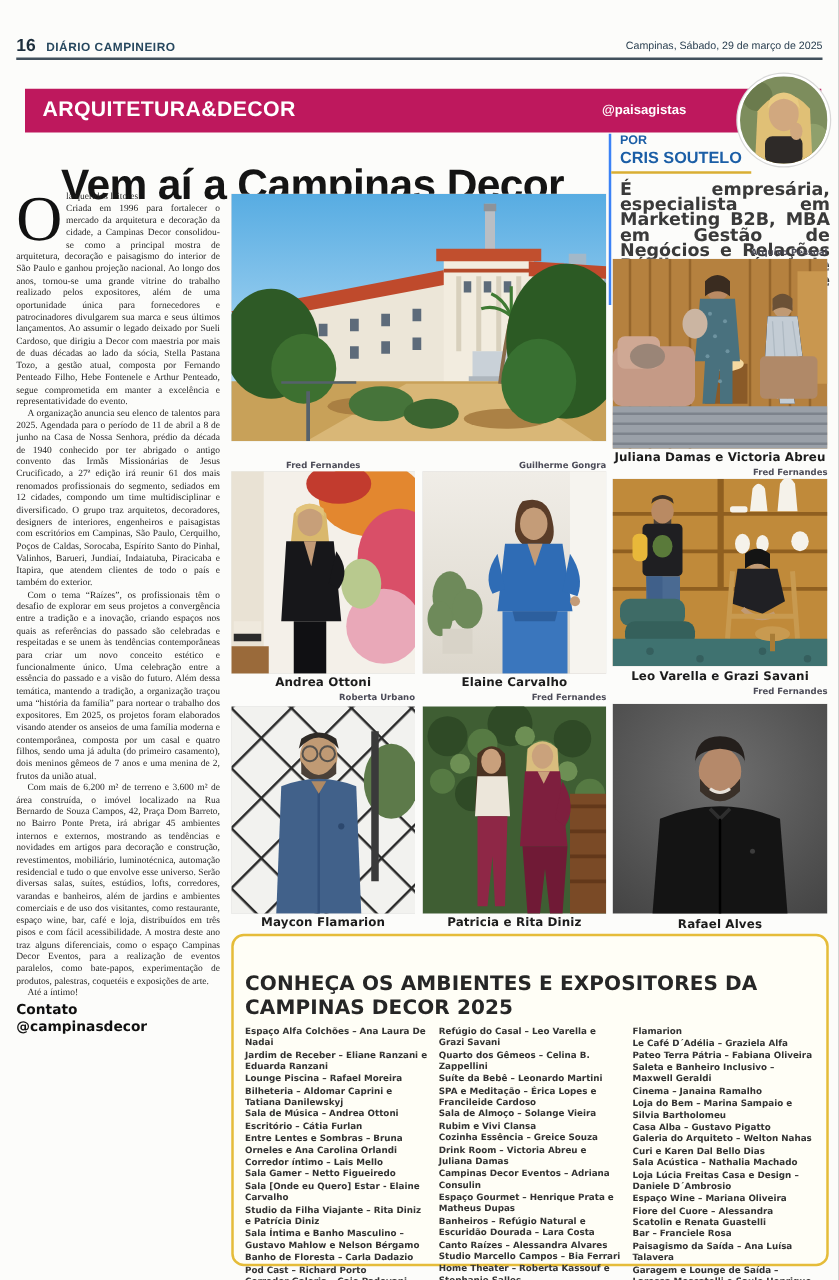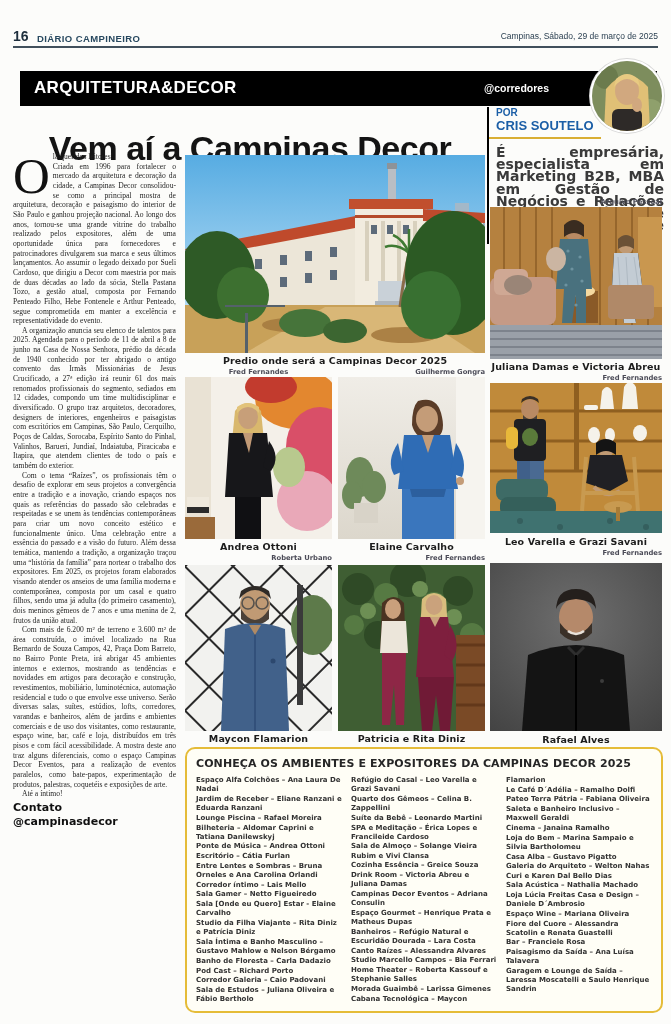--- a/index.html
+++ b/index.html
@@ -7,31 +7,31 @@
         font-family:"Liberation Sans",sans-serif;}
   .abs{position:absolute;}
 
   
   .pgnum{left:13px;top:28px;font-size:14px;font-weight:bold;color:#1d2e3c;}
   .masthead{left:37px;top:33px;font-size:9.5px;font-weight:bold;color:#27485f;letter-spacing:.4px;}
   .dateline{right:13px;top:31px;font-size:8.5px;color:#2c4152;}
   .header-rule{left:13px;top:46px;width:645px;height:2px;background:#41505c;}
 
   
-  .banner{left:20px;top:71px;width:637px;height:35px;background:#000000;}
+  .banner{left:20px;top:71px;width:637px;height:35px;background:#be185d;}
   .banner-title{position:absolute;left:14px;top:7px;font-size:17px;font-weight:bold;color:#fff;letter-spacing:.3px;}
   .banner-handle{position:absolute;right:108px;top:11px;font-size:10.5px;font-weight:bold;color:#fff;}
   .avatar{left:590px;top:59px;width:70px;height:70px;border-radius:50%;overflow:hidden;border:2px solid #fff;
           box-shadow:0 0 0 1px #d8d8d8;}
 
   .headline{left:16px;top:106px;width:468px;text-align:center;font-size:34px;font-weight:800;
             color:#141414;letter-spacing:-.5px;font-family:"Liberation Sans",sans-serif;}
 
   
-  .byline{left:487px;top:107px;width:176px;border-left:2px solid #000000;padding-left:7px;box-sizing:border-box;}
+  .byline{left:487px;top:107px;width:176px;border-left:2px solid #3b82f6;padding-left:7px;box-sizing:border-box;}
   .byline .kicker{font-size:10px;font-weight:bold;color:#1B5EA6;line-height:11px;}
   .byline .name{font-size:13px;font-weight:bold;color:#1B5EA6;line-height:15px;}
   .gold-hr{width:112px;height:2px;background:#D9AE33;margin:4px 0 7px -7px;}
   .bio{width:168px;font-family:"DejaVu Sans",sans-serif;font-weight:bold;font-size:14px;line-height:12.2px;
        color:#3a3a3a;text-align:justify;}
 
   
   .article{left:13px;top:152px;width:163px;font-family:"Liberation Serif",serif;font-size:7.6px;
            line-height:9.65px;text-align:justify;color:#1f1f1f;}
   .dropcap{float:left;font-size:51px;line-height:42px;padding:3px 3px 0 0;color:#111;}
@@ -44,40 +44,40 @@
   .photo{overflow:hidden;background:#ddd;}
   .photo svg{display:block;width:100%;height:100%;}
   .caption{font-family:"DejaVu Sans",sans-serif;font-weight:bold;font-size:9.5px;color:#1c1c1c;
            text-align:center;letter-spacing:.1px;}
   .credit{font-family:"DejaVu Sans",sans-serif;font-weight:bold;font-size:6.8px;color:#4c4c58;text-align:right;}
   .credit.center{text-align:center;}
 
   
   .expo-box{left:185px;top:747px;width:478px;height:266px;border:2px solid #E5BC39;border-radius:10px;
             background:#FFFEF6;box-sizing:border-box;padding:8px 9px;}
-  .expo-title{font-family:"DejaVu Sans",sans-serif;font-weight:bold;font-size:11px;color:#262626;
-              letter-spacing:.1px;margin-bottom:6px;}
+  .expo-title{font-family:"DejaVu Sans",sans-serif;font-weight:bold;font-size:16px;color:#262626;
+              letter-spacing:.1px;margin-bottom:6px;margin-top:20px;}
   .expo-cols{display:flex;gap:9px;}
   .expo-col{width:150px;font-family:"DejaVu Sans",sans-serif;font-weight:bold;font-size:7px;
             line-height:9.2px;color:#333;}
   .list-item{margin-bottom:.5px;}
 </style>
 </head>
 <body>
 
 <div class="page">
 
   <div class="abs pgnum">16</div>
   <div class="abs masthead">DIÁRIO CAMPINEIRO</div>
   <div class="abs dateline">Campinas, Sábado, 29 de março de 2025</div>
   <div class="abs header-rule"></div>
 
   <div class="abs banner">
     <span class="banner-title">ARQUITETURA&amp;DECOR</span>
-    <span class="banner-handle">@corredores</span>
+    <span class="banner-handle">@paisagistas</span>
   </div>
 
   <div class="abs avatar photo">
     <svg viewBox="0 0 70 70">
       <rect width="70" height="70" fill="#7d8d5d"></rect>
       <circle cx="14" cy="16" r="12" fill="#6b7b4d"></circle>
         <circle cx="58" cy="52" r="14" fill="#8fa06c"></circle>
       <path d="M14 28 Q35 2 56 26 L58 70 L12 70 Z" fill="#e0c076"></path>
       <ellipse cx="35" cy="30" rx="12" ry="14" fill="#d1a87f"></ellipse>
       <path d="M22 26 Q35 10 48 26 L46 18 Q35 8 24 18 Z" fill="#e8ca82"></path>
@@ -176,21 +176,20 @@
       <ellipse cx="32" cy="120" rx="38" ry="44" fill="#2e5a26"></ellipse>
         <ellipse cx="58" cy="140" rx="26" ry="28" fill="#3d7030"></ellipse>
       <ellipse cx="268" cy="118" rx="48" ry="62" fill="#2c5a24"></ellipse>
         <ellipse cx="246" cy="150" rx="30" ry="34" fill="#387031"></ellipse>
       <ellipse cx="120" cy="168" rx="26" ry="14" fill="#46743a"></ellipse>
         <ellipse cx="160" cy="176" rx="22" ry="12" fill="#3c6631"></ellipse>
       <rect x="60" y="158" width="3" height="40" fill="#55616b"></rect>
         <rect x="40" y="150" width="60" height="2" fill="#55616b"></rect>
     </svg>
   </div>
-  <div class="abs caption" style="left:185px;top:355px;width:300px;">Predio onde será a Campinas Decor 2025</div>
 
   <div class="abs credit center" style="left:185px;top:368px;width:147px;">Fred Fernandes</div>
   <div class="abs credit" style="left:338px;top:368px;width:147px;">Guilherme Gongra</div>
 
   <div class="abs photo" style="left:185px;top:377px;width:147px;height:162px;">
     <svg viewBox="0 0 147 162" preserveAspectRatio="none">
       <rect width="147" height="162" fill="#f4f0e9"></rect>
       <rect x="0" y="0" width="26" height="162" fill="#e9e2d4"></rect>
       <rect x="2" y="120" width="22" height="10" fill="#efe9dd"></rect>
         <rect x="2" y="130" width="22" height="6" fill="#2b2b2b"></rect>
@@ -411,21 +410,21 @@
   <div class="abs caption" style="left:490px;top:734px;width:172px;">Rafael Alves</div>
 
   <div class="abs expo-box">
     <div class="expo-title">CONHEÇA OS AMBIENTES E EXPOSITORES DA CAMPINAS DECOR 2025</div>
     <div class="expo-cols">
       <div class="expo-col">
           <div class="list-item">Espaço Alfa Colchões – Ana Laura De Nadai</div>
           <div class="list-item">Jardim de Receber – Eliane Ranzani e Eduarda Ranzani</div>
           <div class="list-item">Lounge Piscina – Rafael Moreira</div>
           <div class="list-item">Bilheteria – Aldomar Caprini e Tatiana Danilewskyj</div>
-          <div class="list-item">Ponte de Música – Andrea Ottoni</div>
+          <div class="list-item">Sala de Música – Andrea Ottoni</div>
           <div class="list-item">Escritório – Cátia Furlan</div>
           <div class="list-item">Entre Lentes e Sombras – Bruna Orneles e Ana Carolina Orlandi</div>
           <div class="list-item">Corredor íntimo – Lais Mello</div>
           <div class="list-item">Sala Gamer – Netto Figueiredo</div>
           <div class="list-item">Sala [Onde eu Quero] Estar - Elaine Carvalho</div>
           <div class="list-item">Studio da Filha Viajante – Rita Diniz e Patrícia Diniz</div>
           <div class="list-item">Sala Íntima e Banho Masculino – Gustavo Mahlow e Nelson Bérgamo</div>
           <div class="list-item">Banho de Floresta – Carla Dadazio</div>
           <div class="list-item">Pod Cast – Richard Porto</div>
           <div class="list-item">Corredor Galeria – Caio Padovani</div>
@@ -443,21 +442,21 @@
           <div class="list-item">Espaço Gourmet – Henrique Prata e Matheus Dupas</div>
           <div class="list-item">Banheiros – Refúgio Natural e Escuridão Dourada – Lara Costa</div>
           <div class="list-item">Canto Raízes – Alessandra Alvares</div>
           <div class="list-item">Studio Marcello Campos – Bia Ferrari</div>
           <div class="list-item">Home Theater – Roberta Kassouf e Stephanie Salles</div>
           <div class="list-item">Morada Guaimbê – Larissa Gimenes</div>
           <div class="list-item">Cabana Tecnológica – Maycon</div>
         </div>
       <div class="expo-col">
           <div class="list-item">Flamarion</div>
-          <div class="list-item">Le Café D´Adélia – Ramalho Dolfi</div>
+          <div class="list-item">Le Café D´Adélia – Graziela Alfa</div>
           <div class="list-item">Pateo Terra Pátria – Fabiana Oliveira</div>
           <div class="list-item">Saleta e Banheiro Inclusivo – Maxwell Geraldi</div>
           <div class="list-item">Cinema – Janaina Ramalho</div>
           <div class="list-item">Loja do Bem – Marina Sampaio e Silvia Bartholomeu</div>
           <div class="list-item">Casa Alba – Gustavo Pigatto</div>
           <div class="list-item">Galeria do Arquiteto – Welton Nahas Curi e Karen Dal Bello Dias</div>
           <div class="list-item">Sala Acústica – Nathalia Machado</div>
           <div class="list-item">Loja Lúcia Freitas Casa e Design – Daniele D´Ambrosio</div>
           <div class="list-item">Espaço Wine – Mariana Oliveira</div>
           <div class="list-item">Fiore del Cuore – Alessandra Scatolin e Renata Guastelli</div>

